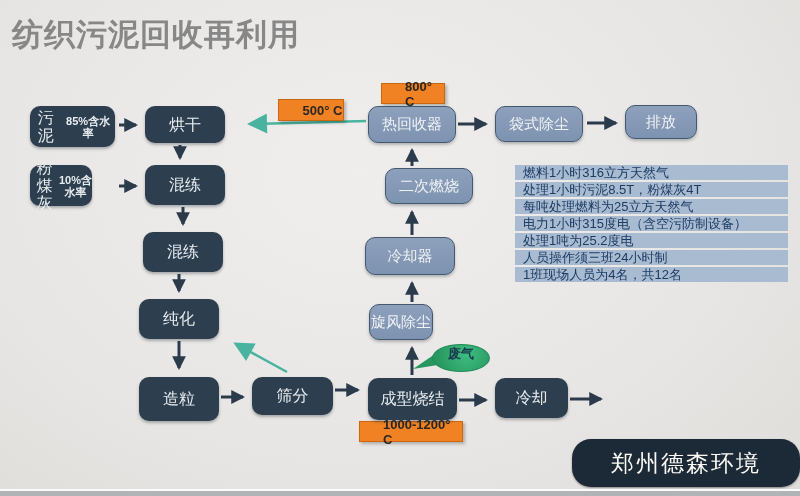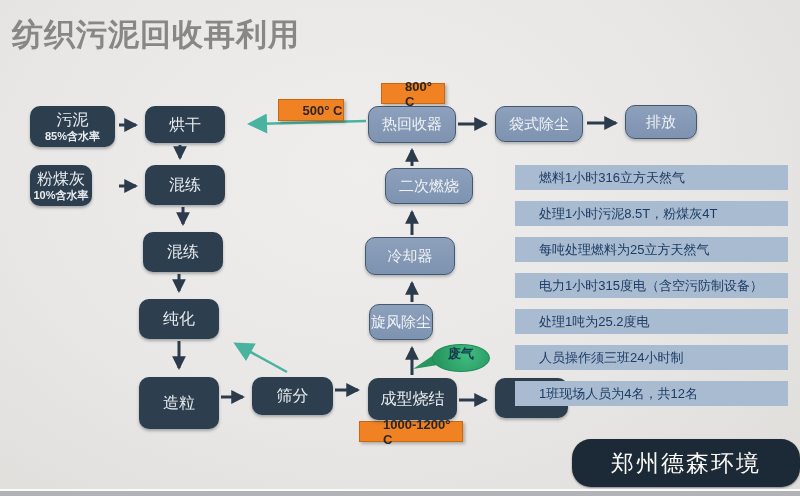--- a/index.html
+++ b/index.html
@@ -7,21 +7,21 @@
     position:relative; width:800px; height:496px; overflow:hidden;
     font-family:"Liberation Sans","DejaVu Sans",sans-serif;
     background:radial-gradient(ellipse at 45% 35%, #efeeec 0%, #e9e7e5 55%, #dfddda 100%);
   }
   .slide-title {
     position:absolute; left:12px; top:14px;
     font-size:31px; font-weight:800; color:#878787; letter-spacing:1px;
   }
   .overlay { position:absolute; left:0; top:0; pointer-events:none; }
   .node {
-    position:absolute; display:flex; flex-direction:column;
+    position:absolute; display:flex; flex-direction:row;
     align-items:center; justify-content:center; text-align:center;
     border-radius:10px; box-sizing:border-box; line-height:1.12;
   }
   .dark {
     background:#2d3e4f; color:#e8ecef; font-size:16px;
     box-shadow:0 2px 3px rgba(40,50,60,.35);
   }
   .light {
     background:linear-gradient(180deg,#8da0bc 0%,#7e93b1 100%);
     border:1.5px solid #44586e; color:#f0f3f6; font-size:15px;
@@ -38,22 +38,22 @@
   .bubble {
     position:absolute; left:432px; top:344px; width:56px; height:26px;
     border-radius:50%;
     background:radial-gradient(circle at 60% 35%, #3fbd80 0%, #27965f 80%);
     border:1px solid #1f8a58;
     display:flex; justify-content:center;
     color:#17394f; font-size:13px; font-weight:bold;
   }
   .info-panel { position:absolute; left:515px; top:165px; width:273px; }
   .info-row {
-    height:25px; margin-bottom:11px; background:#a8bbd1; color:#1d3c64;
-    font-size:13px; display:flex; align-items:center; padding-left:24px;
+    height:15px; margin-bottom:2px; background:#a8bbd1; color:#1d3c64;
+    font-size:13px; display:flex; align-items:center; padding-left:8px;
     box-sizing:border-box;
   }
   .cyl { position:absolute; left:611px; top:376px; width:54px; height:46px; }
   .cyl-body {
     position:absolute; left:0; top:8px; width:54px; height:38px;
     background:#2d3e4f; border-radius:0 0 50% 50% / 0 0 12px 12px;
   }
   .cyl-top {
     position:absolute; left:0; top:0; width:52px; height:15px;
     background:#2d3e4f; border:1px solid #5a6d80; border-radius:50%;
@@ -135,21 +135,21 @@
   </div>
   <div class="node dark" style="left:145px;top:165px;width:80px;height:40px">
     <span class="nl">混练</span>
   </div>
   <div class="node dark" style="left:143px;top:232px;width:80px;height:40px">
     <span class="nl">混练</span>
   </div>
   <div class="node dark" style="left:139px;top:299px;width:80px;height:40px">
     <span class="nl">纯化</span>
   </div>
-  <div class="node dark" style="left:139px;top:377px;width:80px;height:52px">
+  <div class="node dark" style="left:139px;top:377px;width:80px;height:44px">
     <span class="nl">造粒</span>
   </div>
   <div class="node dark" style="left:252px;top:377px;width:81px;height:38px">
     <span class="nl">筛分</span>
   </div>
   <div class="node dark" style="left:368px;top:378px;width:89px;height:42px">
     <span class="nl">成型烧结</span>
   </div>
   <div class="node dark" style="left:495px;top:378px;width:73px;height:40px">
     <span class="nl">冷却</span>

